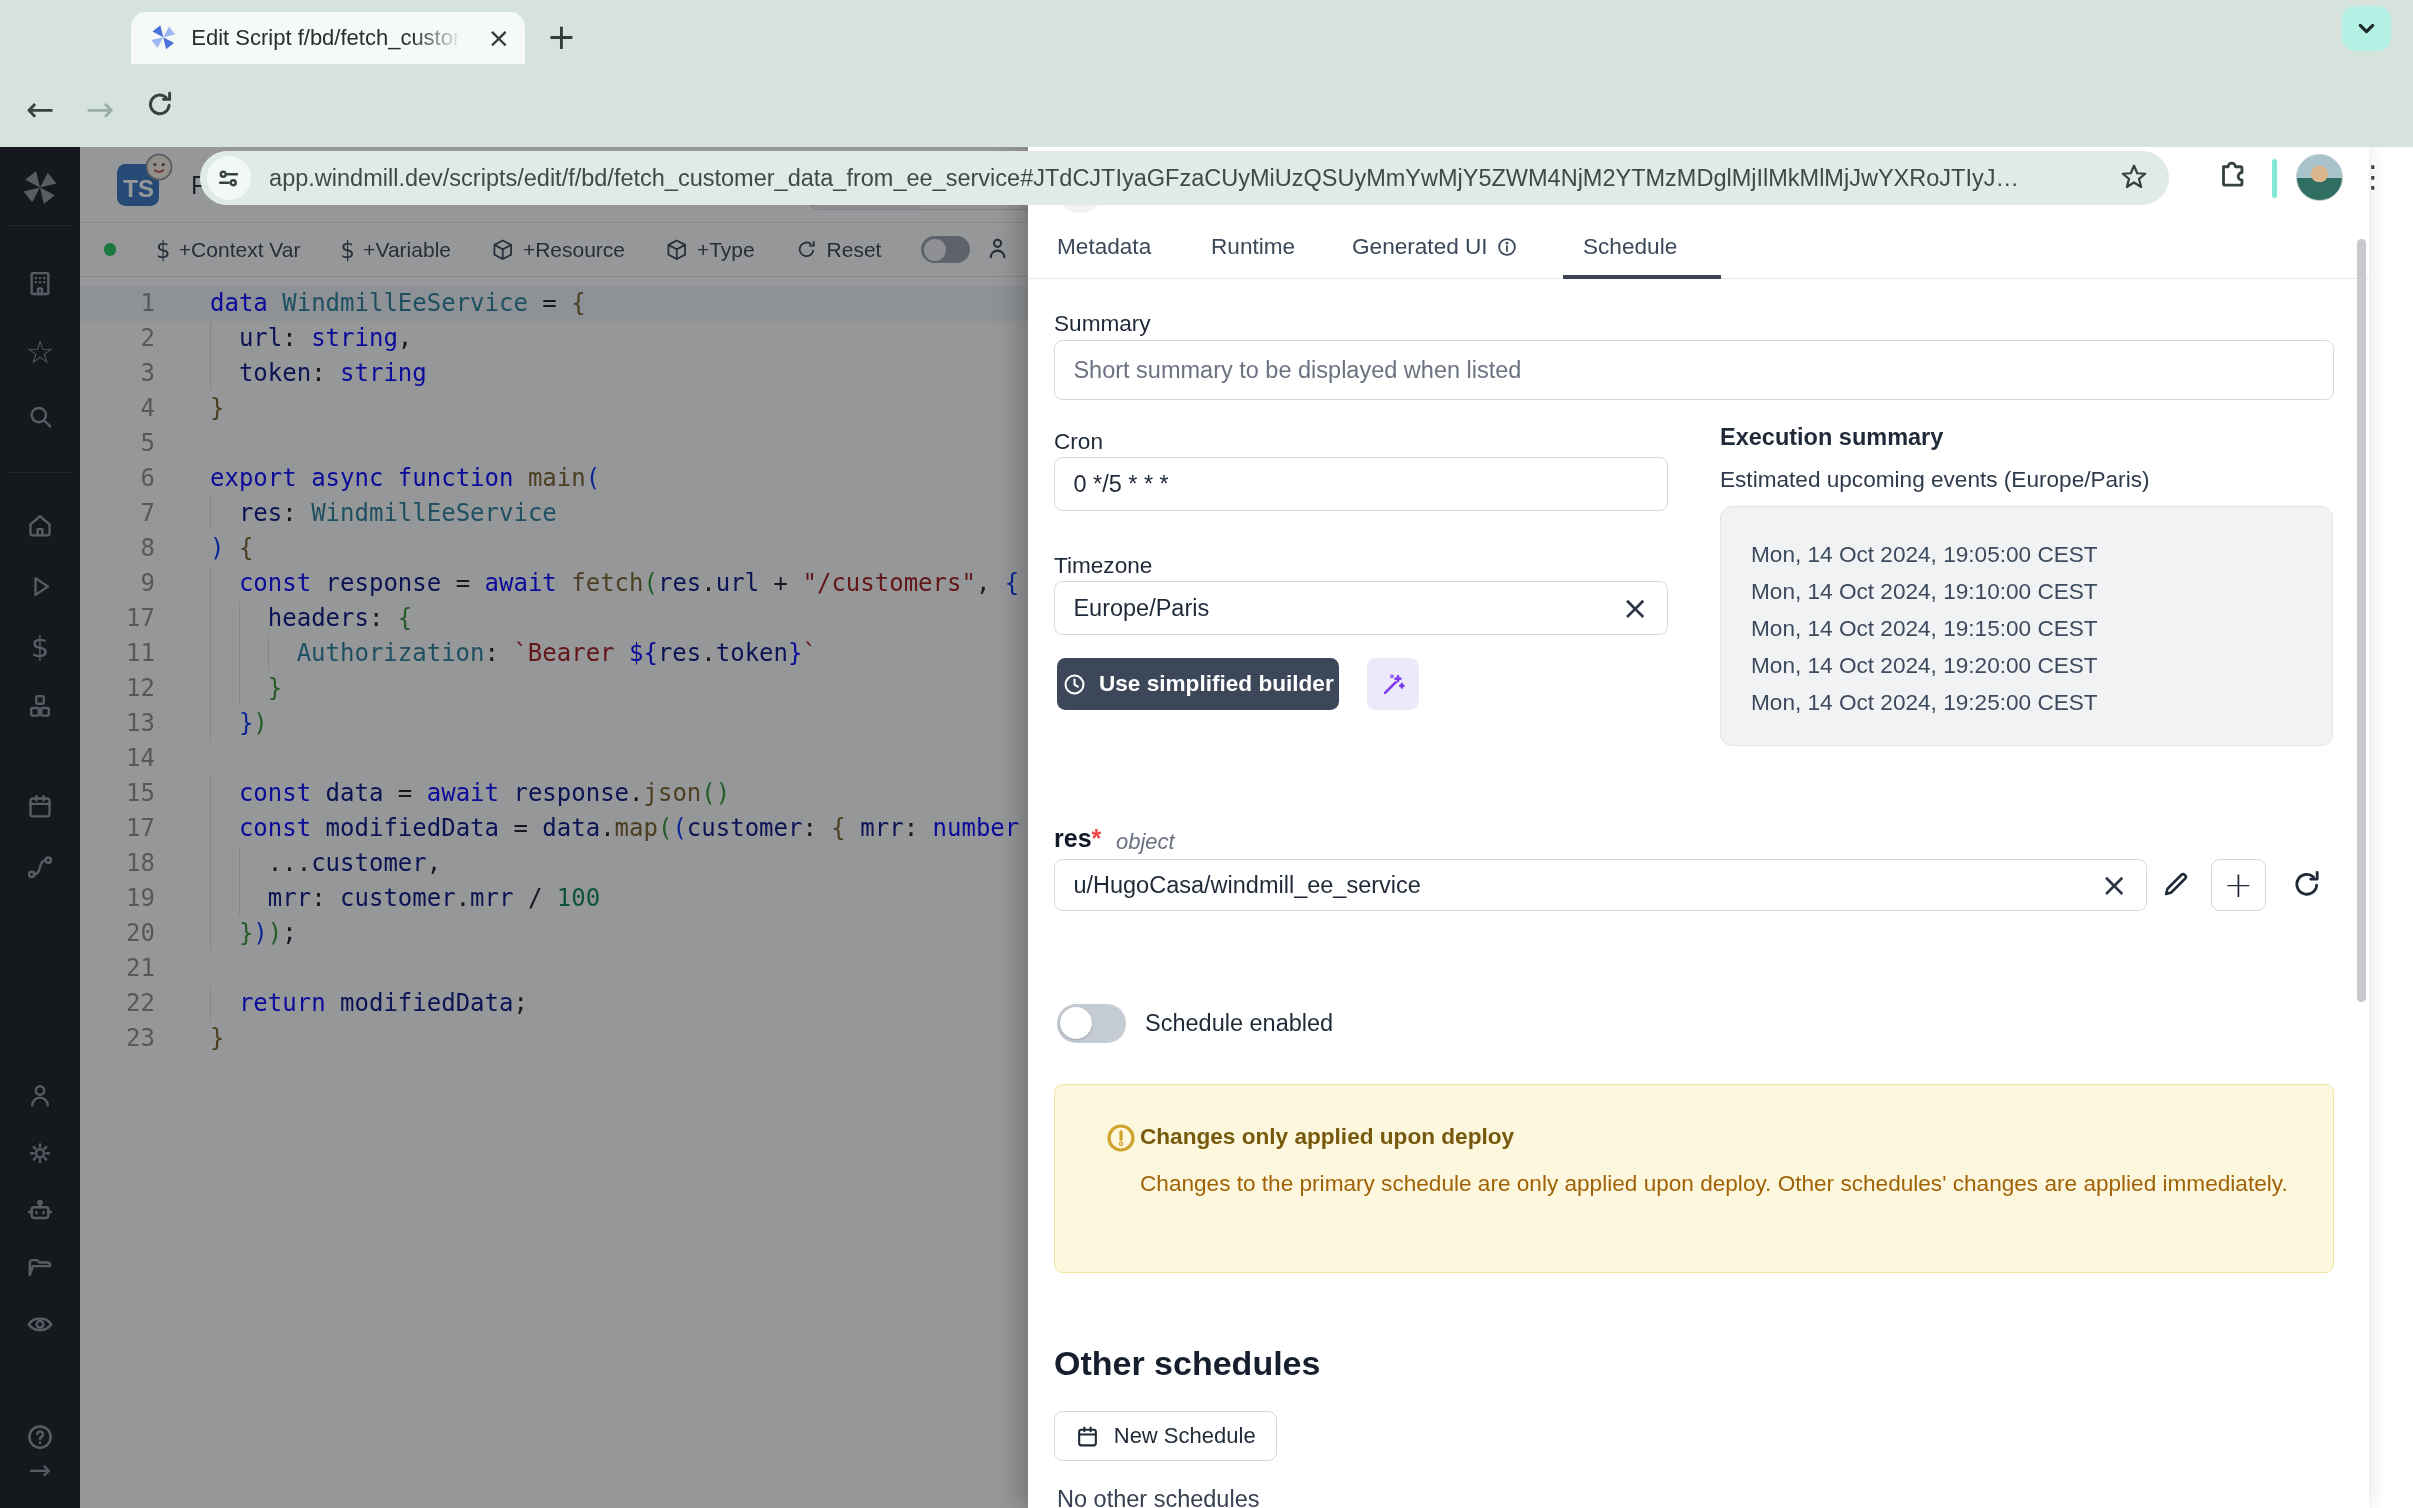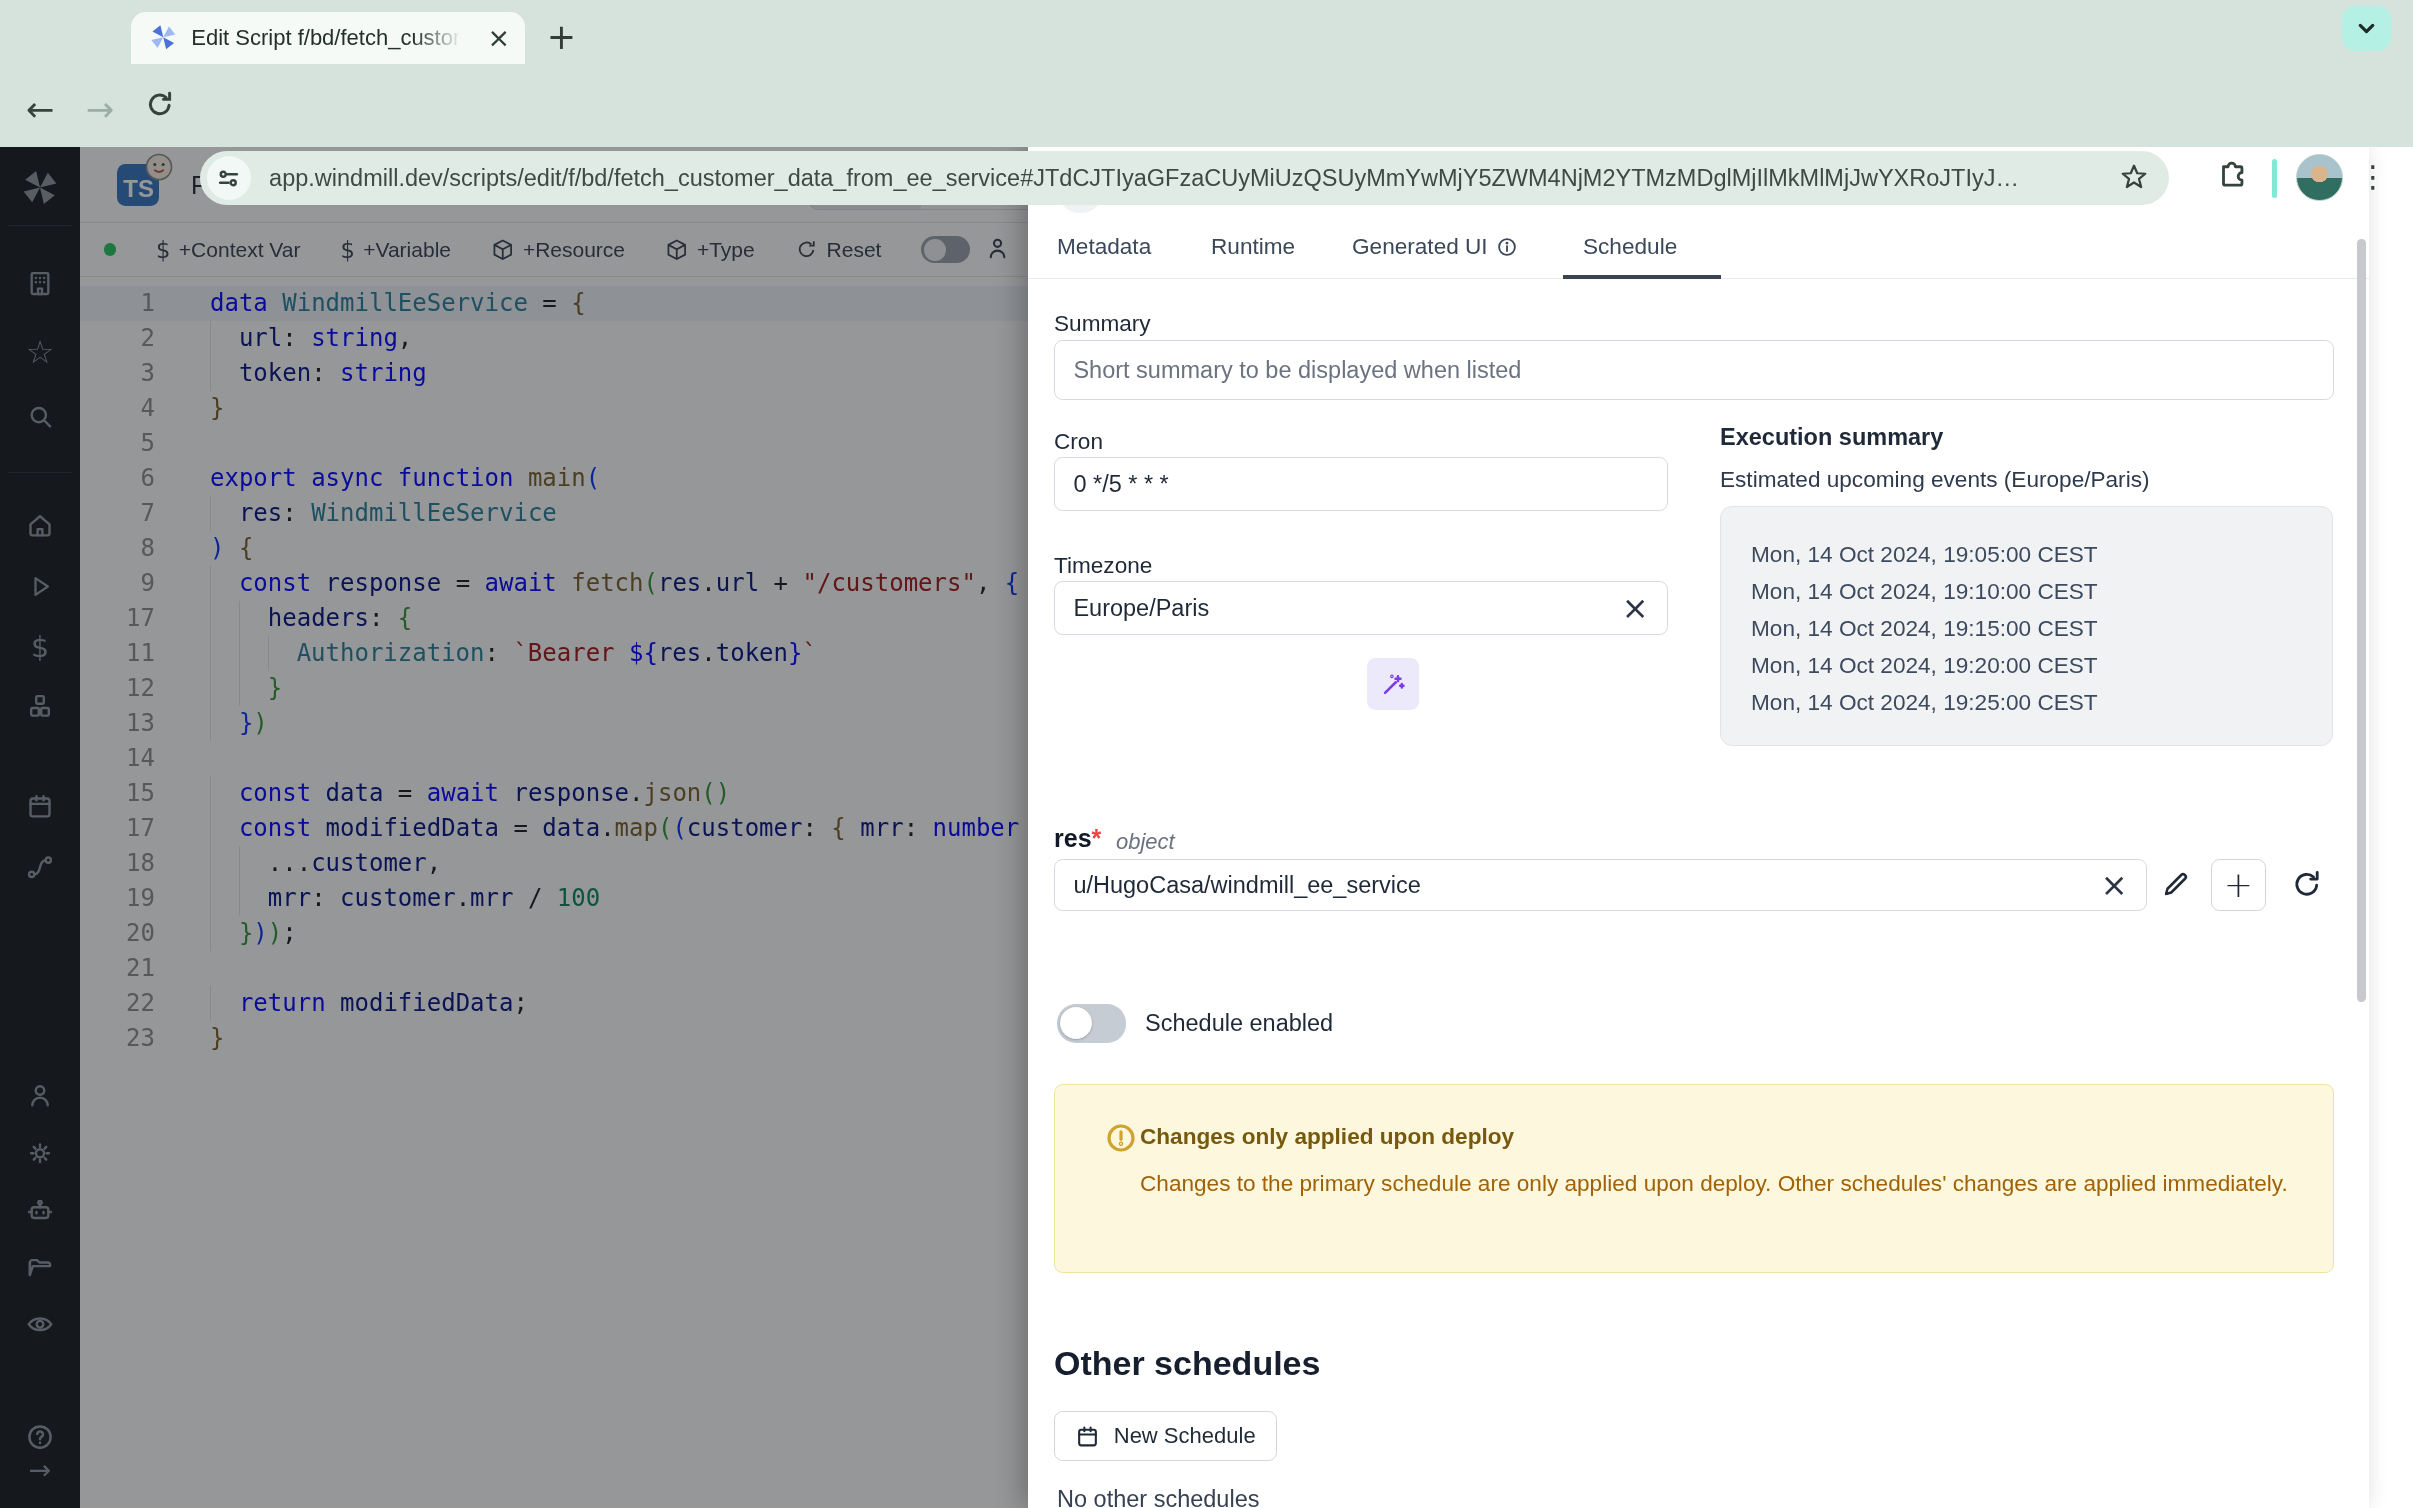--- a/index.html
+++ b/index.html
@@ -418,20 +418,27 @@
     <div class="inp" style="left:26px; top:310px; width:614px; height:54px">
       <span>0 */5 * * *</span>
     </div>
 
     <div class="lbl" style="left:26px; top:406px">Timezone</div>
     <div class="inp" style="left:26px; top:434px; width:614px; height:54px">
       <span>Europe/Paris</span>
       <span class="clr glyph">×</span>
     </div>
 
+    <div class="builder-btn">
+      <svg width="25" height="25" viewBox="0 0 24 24">
+          <circle cx="12" cy="12" r="8.6"></circle>
+          <path d="M12 7.2 v5 l3.2 1.9"></path>
+        </svg>
+      <span>Use simplified builder</span>
+    </div>
     <div class="wand-btn">
       <svg width="27" height="27" viewBox="0 0 24 24">
           <line x1="4.5" y1="19.5" x2="14" y2="10"></line>
           <path d="M16 4.6 v4.4 M13.8 6.8 h4.4"></path>
           <path d="M19.4 11.6 v3 M17.9 13.1 h3"></path>
           <circle cx="10.6" cy="4.8" r="0.5"></circle>
         </svg>
     </div>
 
     <div class="exec-title">Execution summary</div>

